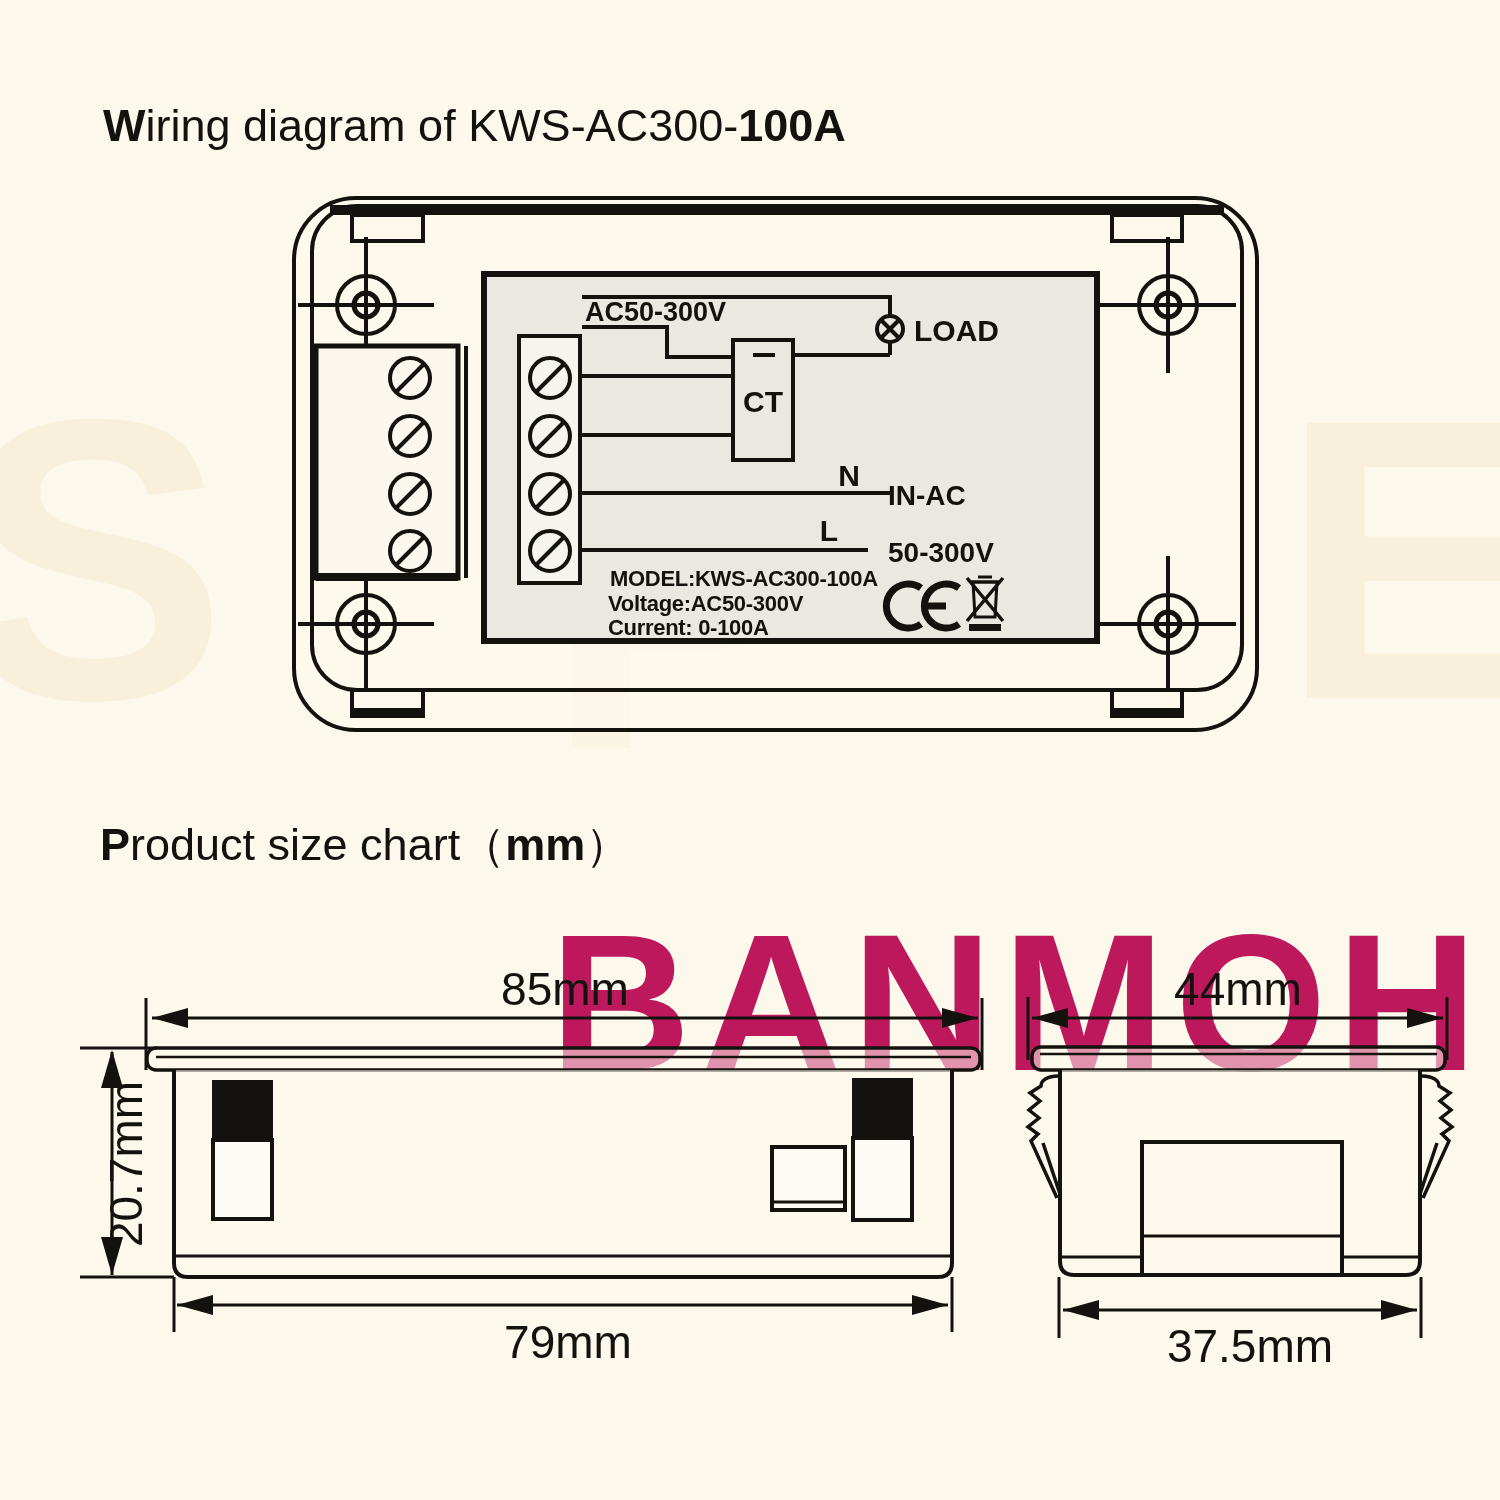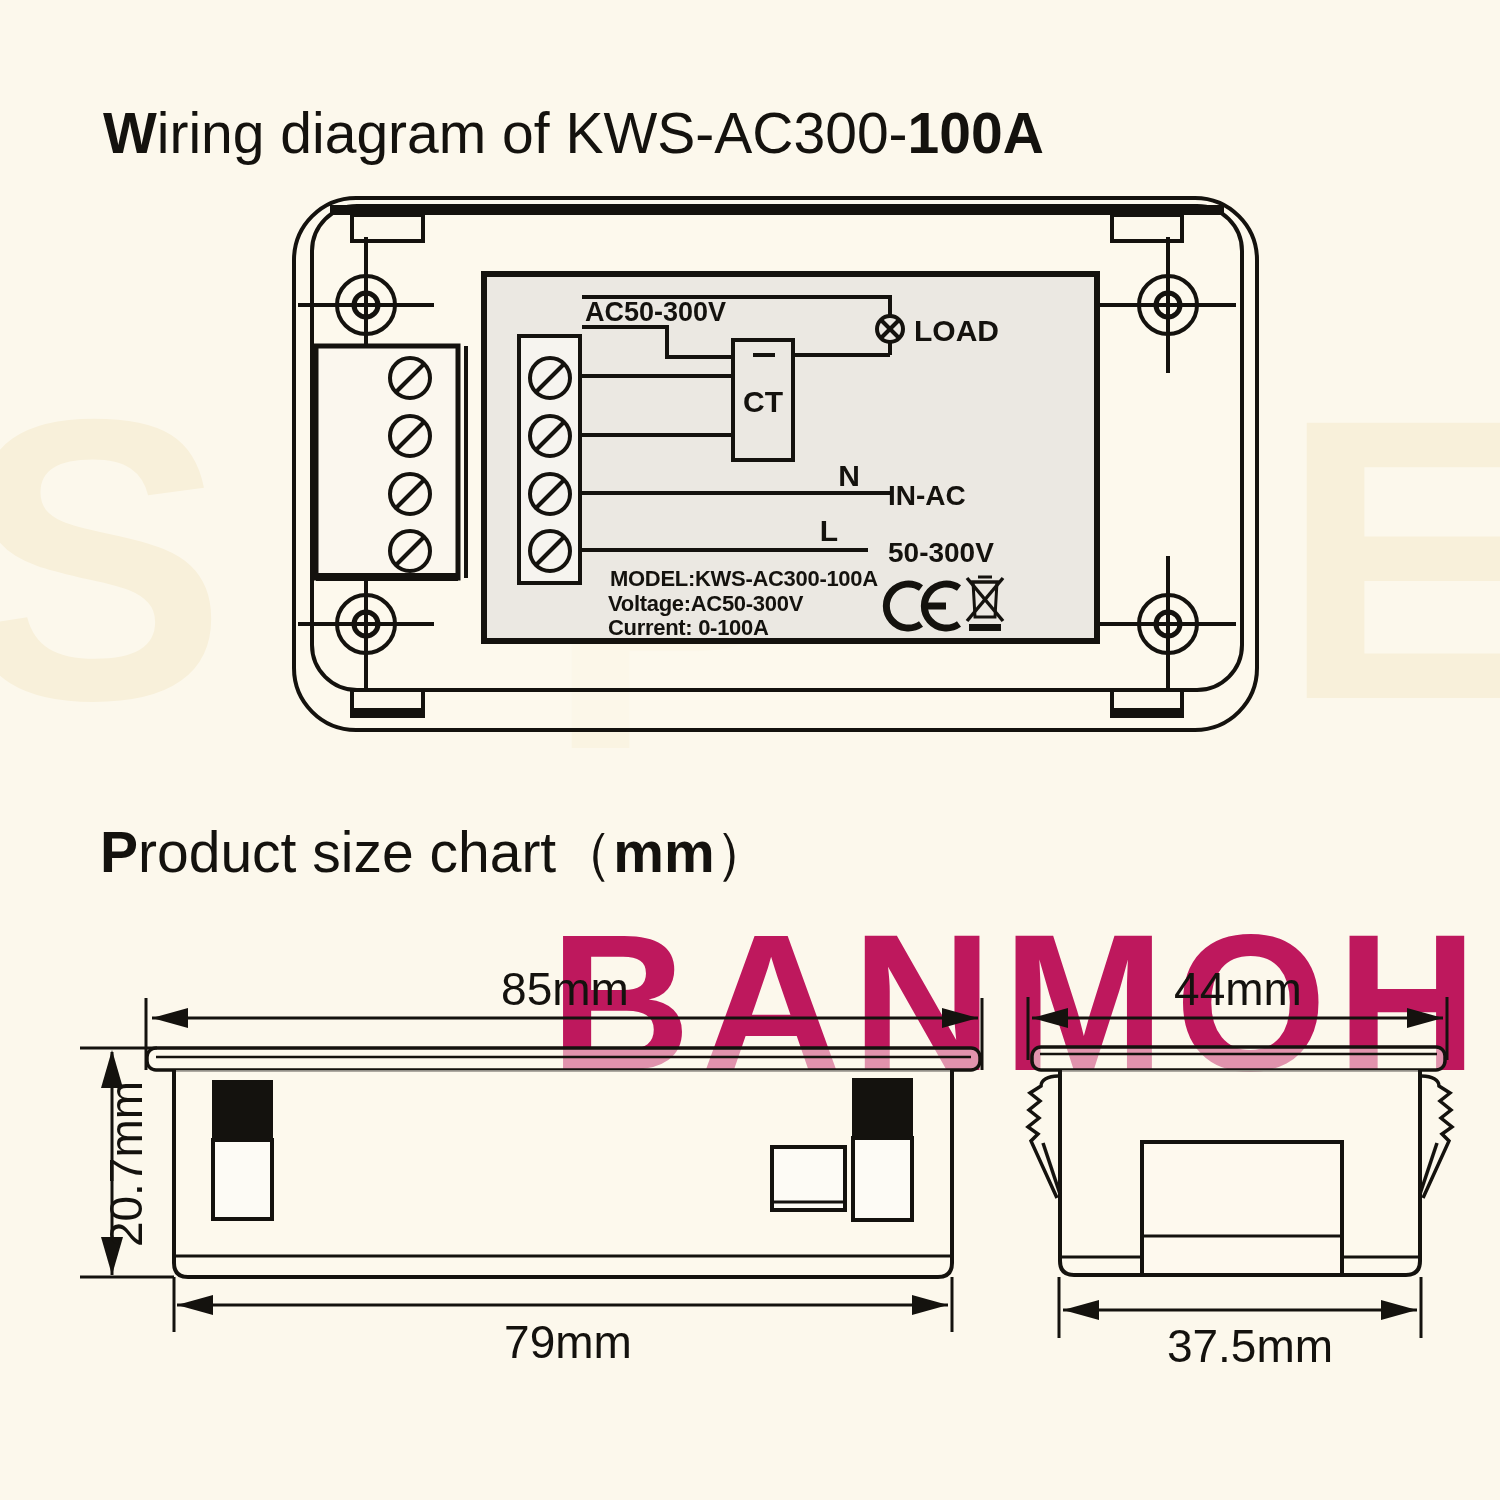--- a/index.html
+++ b/index.html
@@ -7,21 +7,21 @@
     width:1500px;height:1500px;position:relative;overflow:hidden;
     background:#fcf8ec;
     font-family:"Liberation Sans", sans-serif;
     color:#1b1914;
   }
   .watermark{position:absolute;font-weight:bold;color:#f8f0da;z-index:0;user-select:none;white-space:nowrap;}
   #wm-s{left:-40px;top:330px;font-size:400px;}
   #wm-p{left:545px;top:380px;font-size:400px;color:#faf4e2;}
   #wm-e{left:1280px;top:330px;font-size:400px;}
   #wm-bottom{left:550px;top:890px;font-size:195px;letter-spacing:10px;color:#be185d;}
-  .page-title{position:absolute;z-index:3;font-size:57px;letter-spacing:0px;color:#14120e;white-space:nowrap;}
+  .page-title{position:absolute;z-index:3;font-size:45px;letter-spacing:0px;color:#14120e;white-space:nowrap;}
   #title-wiring{left:103px;top:100px;}
   #title-size{left:100px;top:806px;margin-top:9px;}
   .page-title b{font-weight:bold;}
   svg{position:absolute;left:0;top:0;z-index:2;}
   svg text{font-family:"Liberation Sans", sans-serif;fill:#14120e;}
   .lbl{font-weight:bold;}
   .dim{font-size:46px;}
 </style>
 </head>
 <body>

